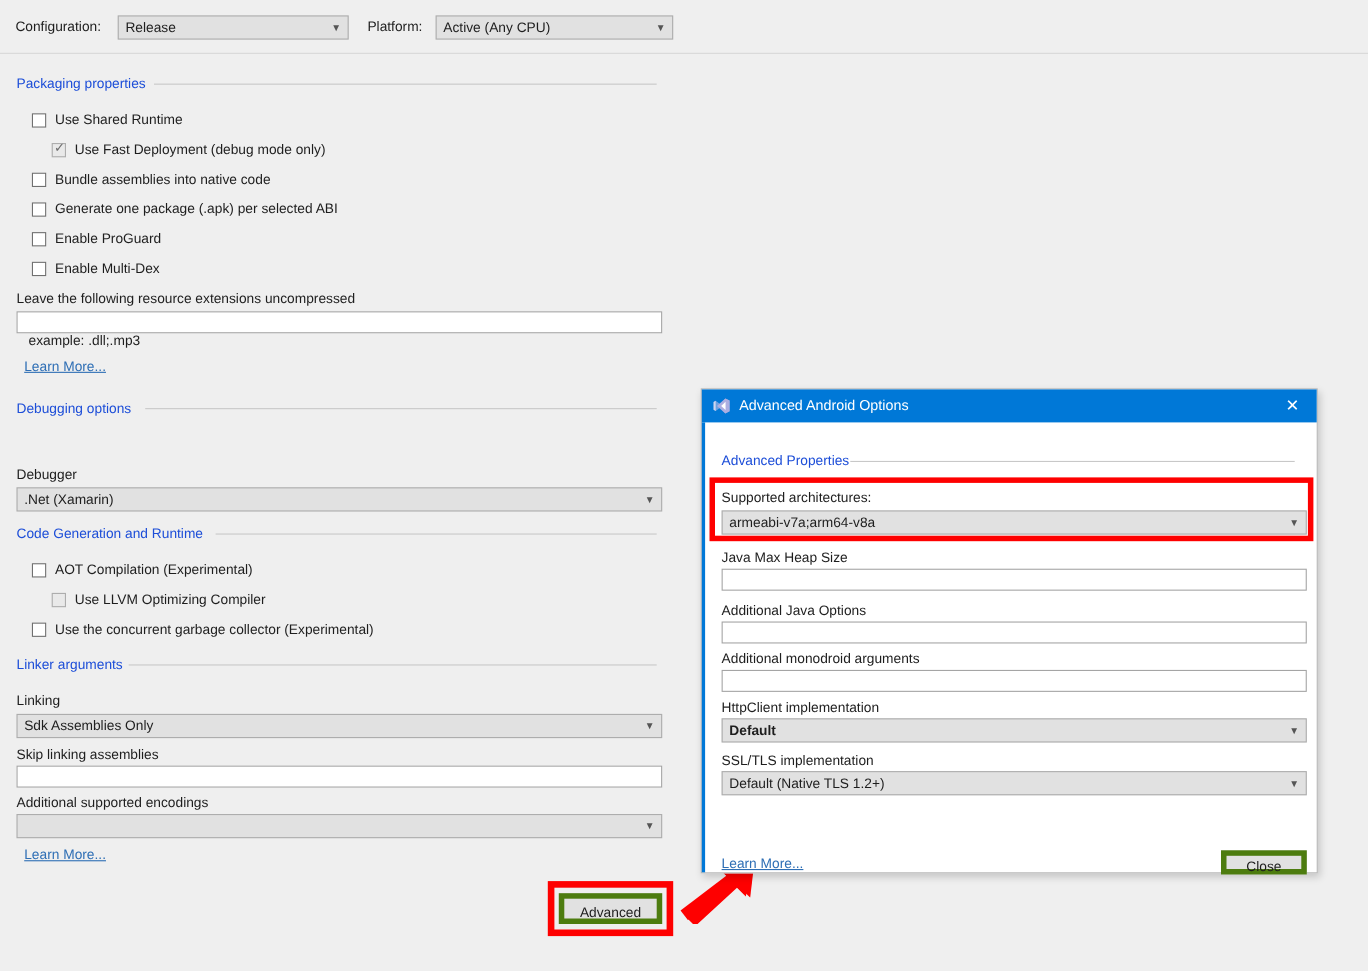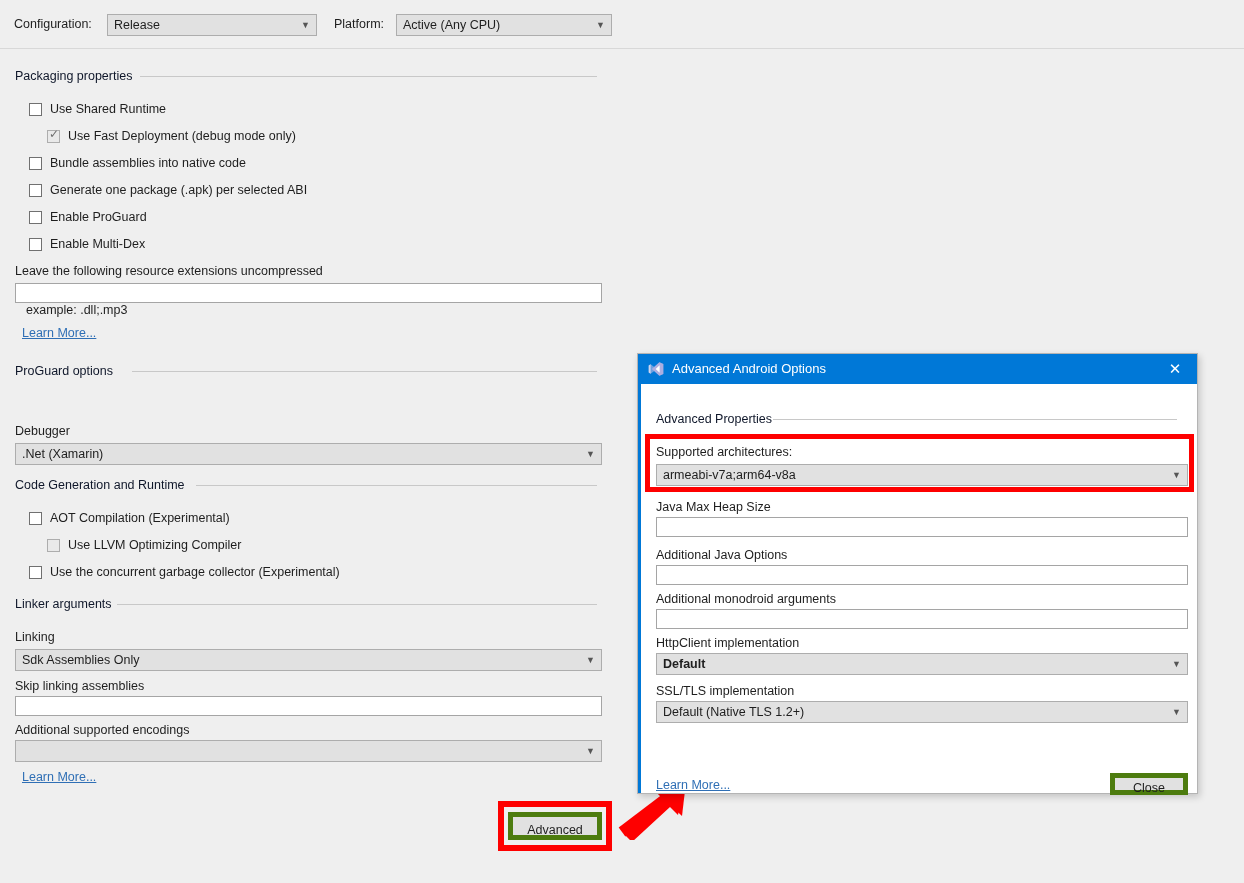--- a/index.html
+++ b/index.html
@@ -56,21 +56,21 @@
     line-height: 20px;
     font-size: 9px;
     color: #555;
   }
   .combo.blank { color: transparent; }
 
   
   .grouphdr {
     position: absolute;
     font-size: 12.5px;
-    color: #0f172a;
+    color: #1d4ed8;
     white-space: nowrap;
   }
   .grouprule {
     position: absolute;
     height: 1px;
     background: #c8c8c8;
   }
 
   
   .cbrow {
@@ -258,21 +258,21 @@
     <span class="cblabel">Enable Multi-Dex</span>
   </div>
 
   <span class="flabel" style="left:15px; top:264px;">Leave the following resource extensions uncompressed</span>
   <div class="tinput" style="left:15px; top:283px; width:587px;">
     <span></span>
   </div>
   <span class="flabel" style="left:26px; top:303px;">example: .dll;.mp3</span>
   <span class="link" style="left:22px; top:326px;">Learn More...</span>
 
-  <span class="grouphdr" style="left:15px; top:364px;">ProGuard options</span>
+  <span class="grouphdr" style="left:15px; top:364px;">Debugging options</span>
   <div class="grouprule" style="left:132px; top:371px; width:465px;"></div>
 
 
   <span class="flabel" style="left:15px; top:424px;">Debugger</span>
   <div class="combo" style="left:15px; top:443px; width:587px;">
     <span>.Net (Xamarin)</span>
     <span class="chev">▼</span>
   </div>
 
   <span class="grouphdr" style="left:15px; top:478px;">Code Generation and Runtime</span>

